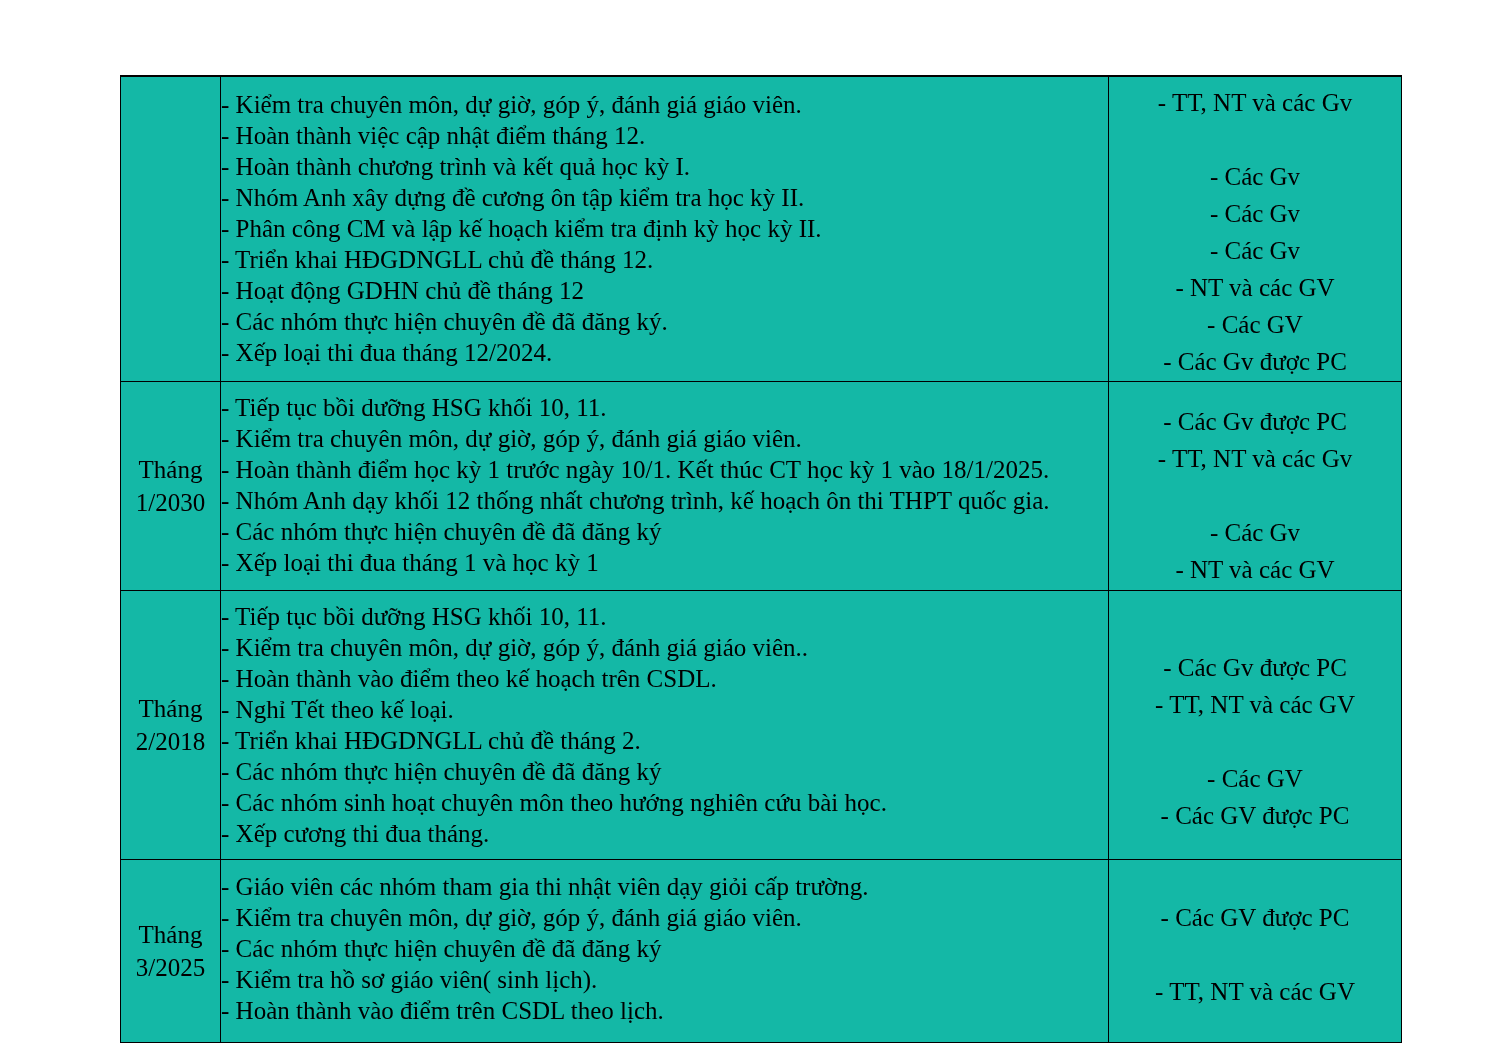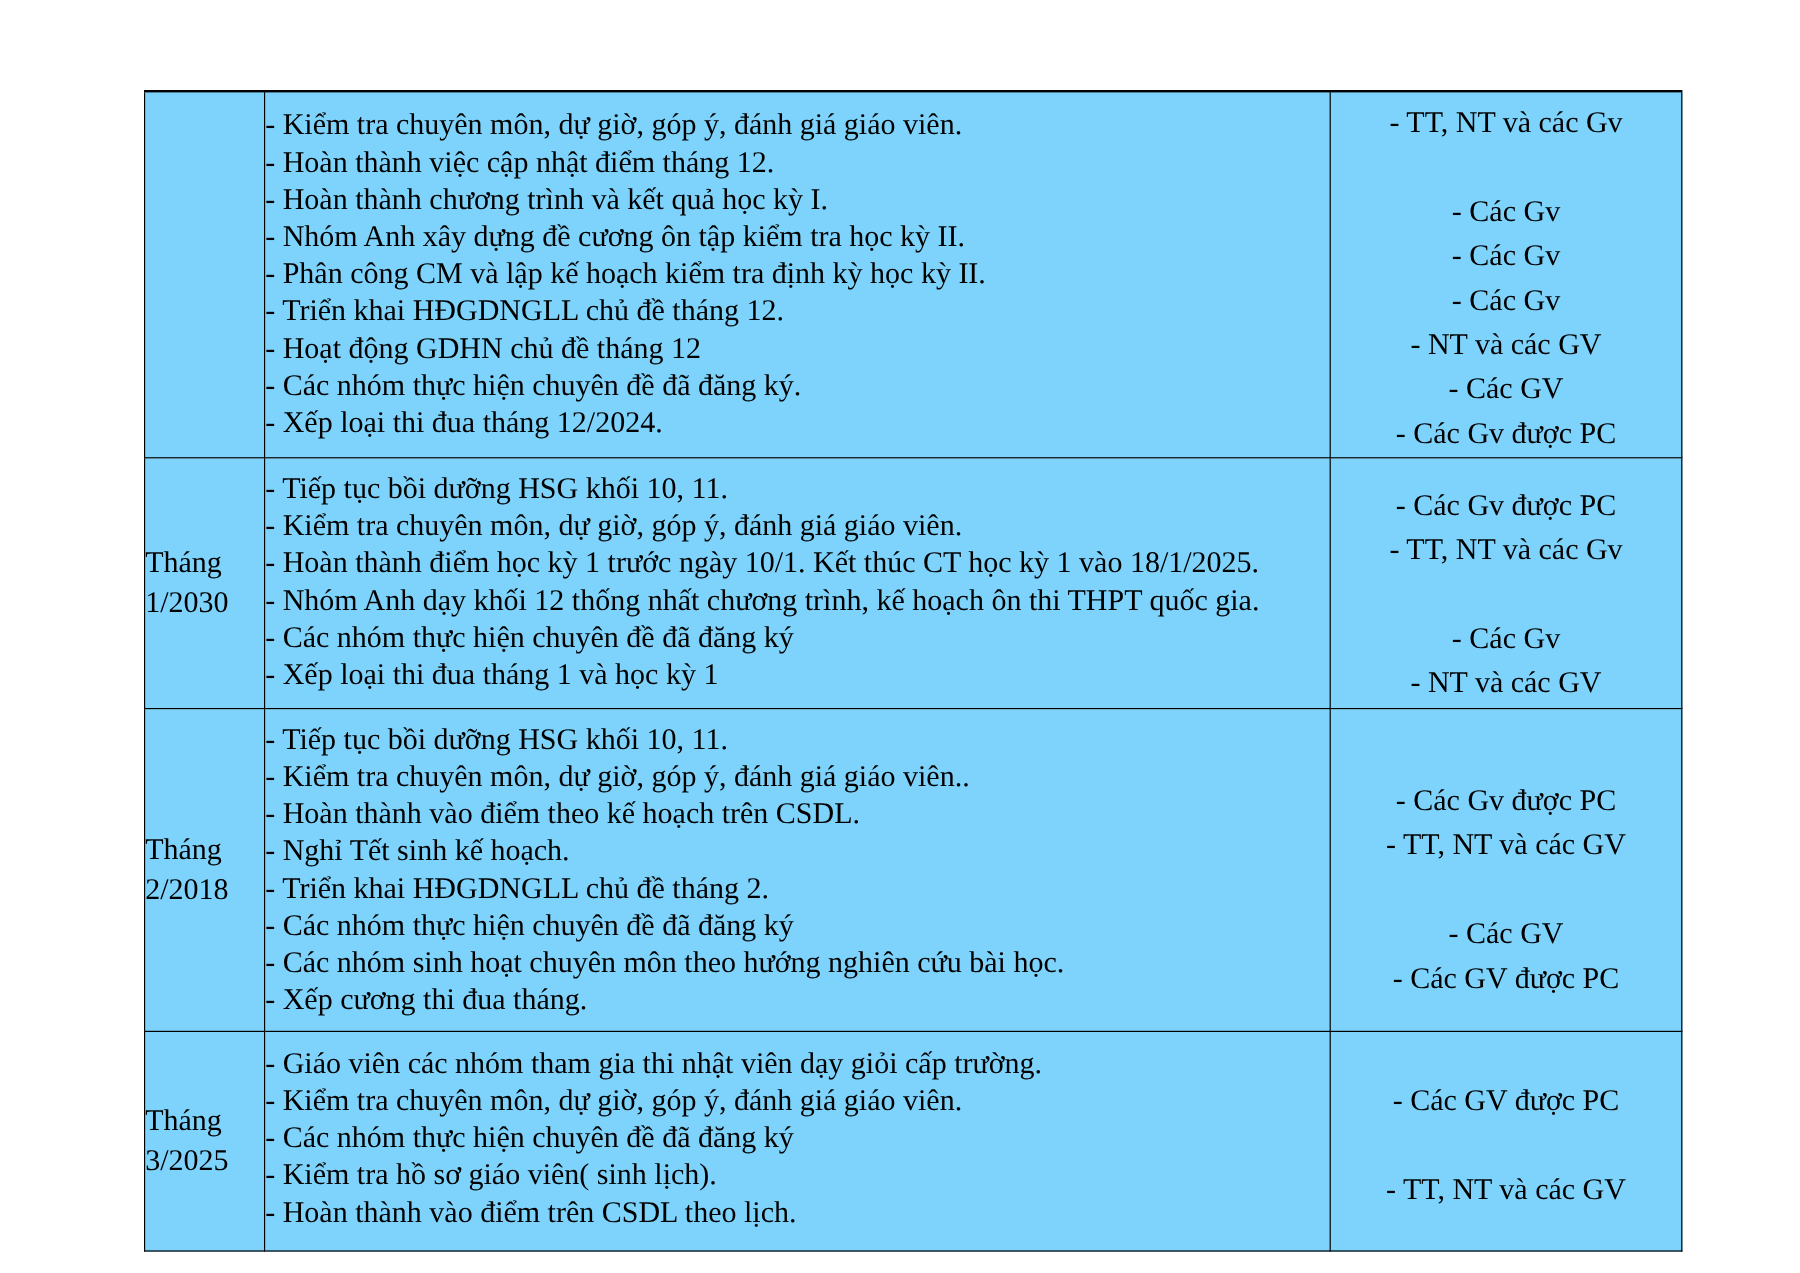--- a/index.html
+++ b/index.html
@@ -30,33 +30,34 @@
     top: 75px;
     width: 1281px;
     border-collapse: collapse;
     table-layout: fixed;
   }
 
   .plan-table td {
     border: 1px solid #000000;
     vertical-align: middle;
     padding: 0;
-    background: #7dd3fc;
+    background: #14b8a6;
   }
 
   
   .plan-table {
     border-top: 2px solid #000000;
   }
 
   col.col-month  { width: 100px; }
   col.col-tasks  { width: 888px; }
   col.col-who    { width: 293px; }
 
   .cell-month {
+    text-align: center;
     font-size: 25px;
     line-height: 33px;
     padding: 4px 2px;
   }
   .cell-month .month-line {
     display: block;
     white-space: nowrap;
   }
 
   .cell-tasks {
@@ -161,21 +162,21 @@
 
       <tr class="row-2">
         <td class="cell-month">
           <span class="month-line">Tháng</span>
           <span class="month-line">2/2018</span>
         </td>
         <td class="cell-tasks">
           <span class="task-line">- Tiếp tục bồi dưỡng HSG khối 10, 11.</span>
           <span class="task-line">- Kiểm tra chuyên môn, dự giờ, góp ý, đánh giá giáo viên..</span>
           <span class="task-line">- Hoàn thành vào điểm theo kế hoạch trên CSDL.</span>
-          <span class="task-line">- Nghỉ Tết sinh kế hoạch.</span>
+          <span class="task-line">- Nghỉ Tết theo kế loại.</span>
           <span class="task-line">- Triển khai HĐGDNGLL chủ đề tháng 2.</span>
           <span class="task-line">- Các nhóm thực hiện chuyên đề đã đăng ký</span>
           <span class="task-line">- Các nhóm sinh hoạt chuyên môn theo hướng nghiên cứu bài học.</span>
           <span class="task-line">- Xếp cương thi đua tháng.</span>
         </td>
         <td class="cell-who">
           <span class="who-line">- Các Gv được PC</span>
           <span class="who-line">- TT, NT và các GV</span>
           <span class="who-line blank"></span>
           <span class="who-line">- Các GV</span>

